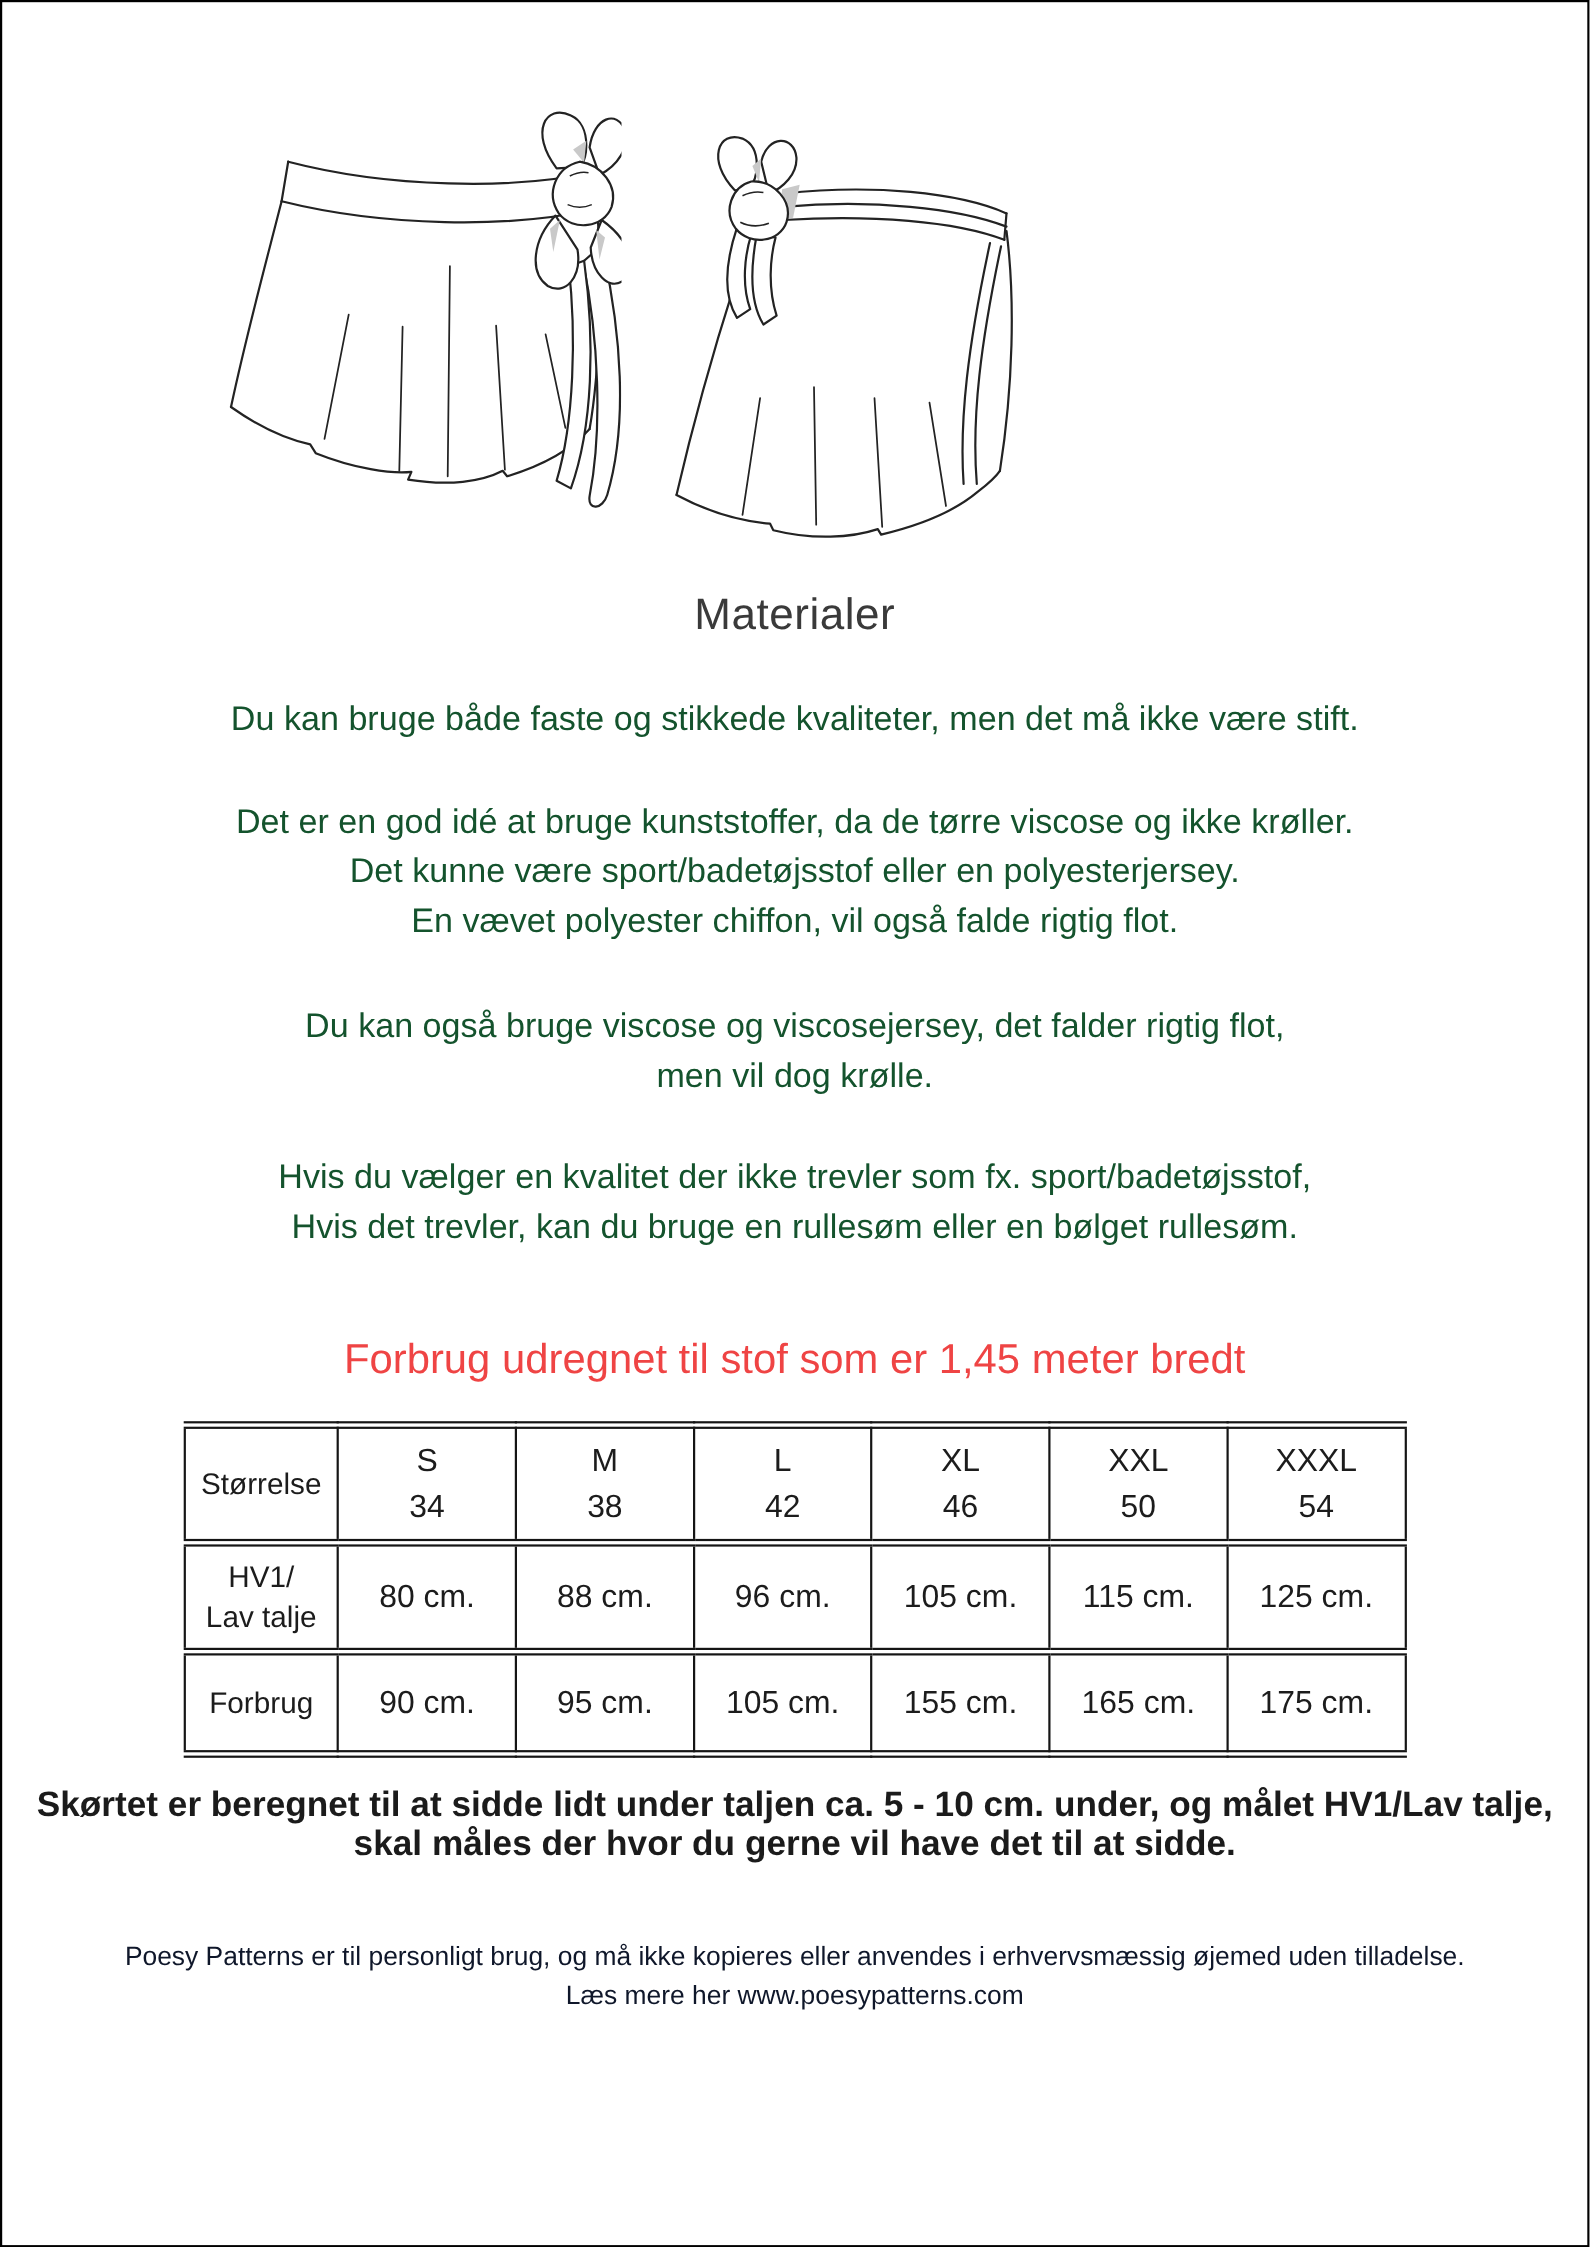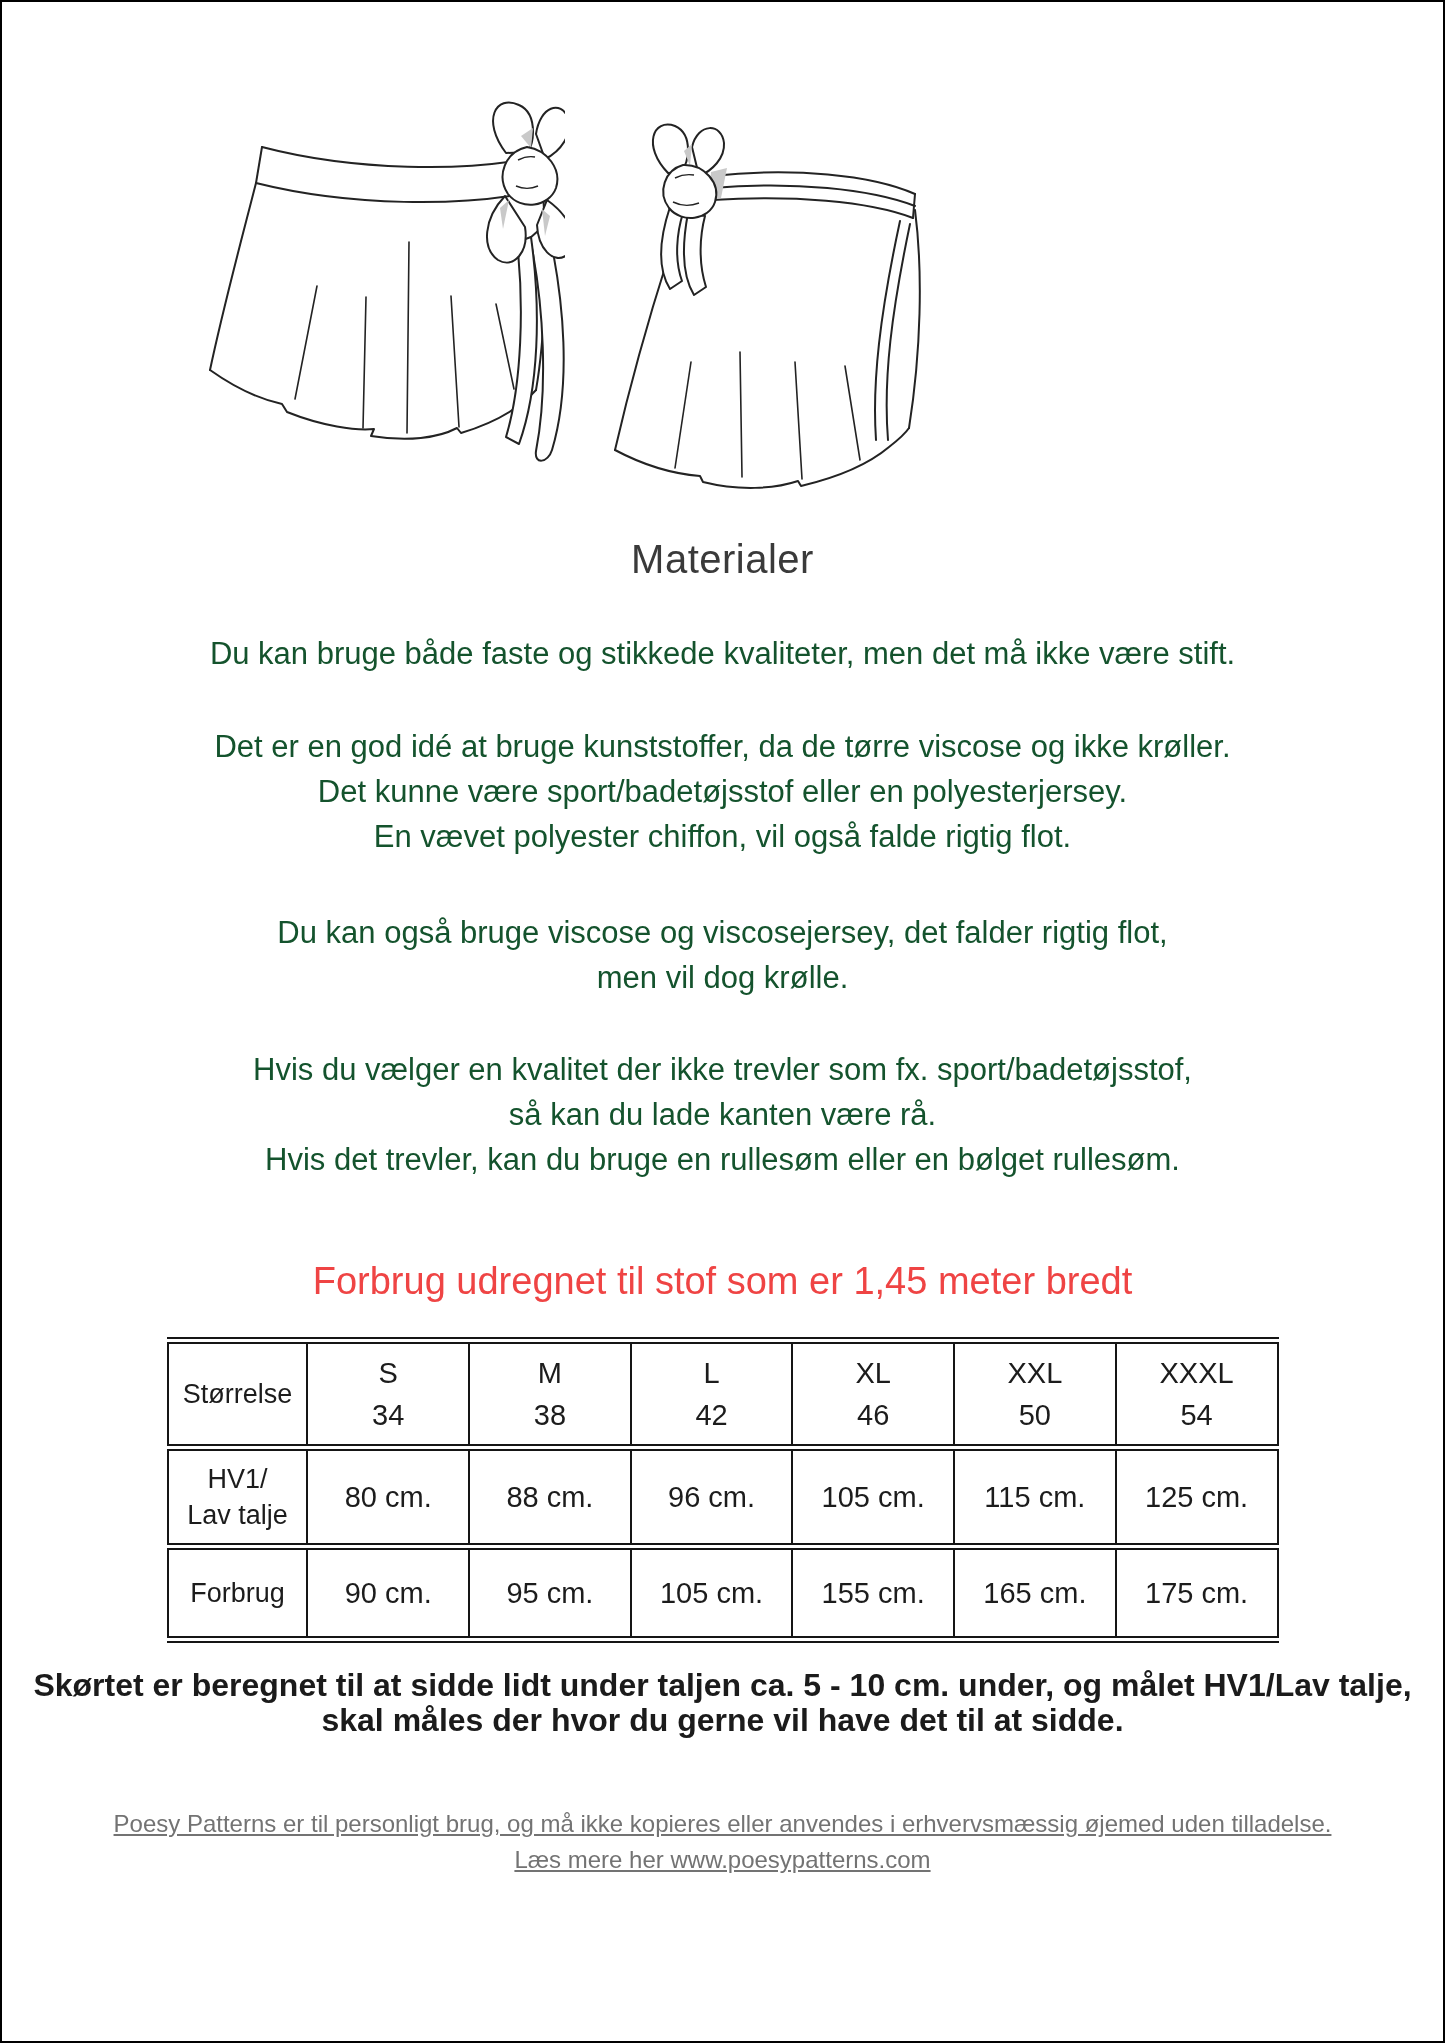--- a/index.html
+++ b/index.html
@@ -43,21 +43,21 @@
   table.materials td:first-child{border-left:none;font-size:27px;margin-left:16px;}
   tr.size-row td{border-bottom:7px double #151515;height:100px;}
   tr.hv-row td{border-bottom:7px double #151515;height:92px;}
   tr.forbrug-row td{height:86px;}
   .hdr-line{line-height:42px;}
   .lbl-line{line-height:36px;}
   
   .note{margin-top:25px;}
   .note .line{font-size:32px;line-height:35px;font-weight:700;color:#1b1b1b;white-space:nowrap;}
   .footer{margin-top:68px;}
-  .footer .line{font-size:24px;line-height:36px;color:#737373;white-space:nowrap;text-decoration:underline;}
+  .footer .line{font-size:24px;line-height:36px;color:#0f172a;white-space:nowrap;}
 </style>
 </head>
 <body>
 
 <div class="page">
 
   <div class="illustrations">
 
     <svg viewBox="0 0 365 385" width="365" height="385">
       <g fill="none" stroke="#232323" stroke-width="2" stroke-linecap="round" stroke-linejoin="round">
@@ -157,21 +157,20 @@
       <div class="line">En vævet polyester chiffon, vil også falde rigtig flot.</div>
     </div>
 
     <div class="para para-3">
       <div class="line">Du kan også bruge viscose og viscosejersey, det falder rigtig flot,</div>
       <div class="line">men vil dog krølle.</div>
     </div>
 
     <div class="para para-4">
       <div class="line">Hvis du vælger en kvalitet der ikke trevler som fx. sport/badetøjsstof,</div>
-      <div class="line">så kan du lade kanten være rå.</div>
       <div class="line">Hvis det trevler, kan du bruge en rullesøm eller en bølget rullesøm.</div>
     </div>
 
     <div class="table-title">Forbrug udregnet til stof som er 1,45 meter bredt</div>
 
     <table class="materials">
       <colgroup>
         <col style="width:140px">
         <col style="width:162px">
           <col style="width:162px">

